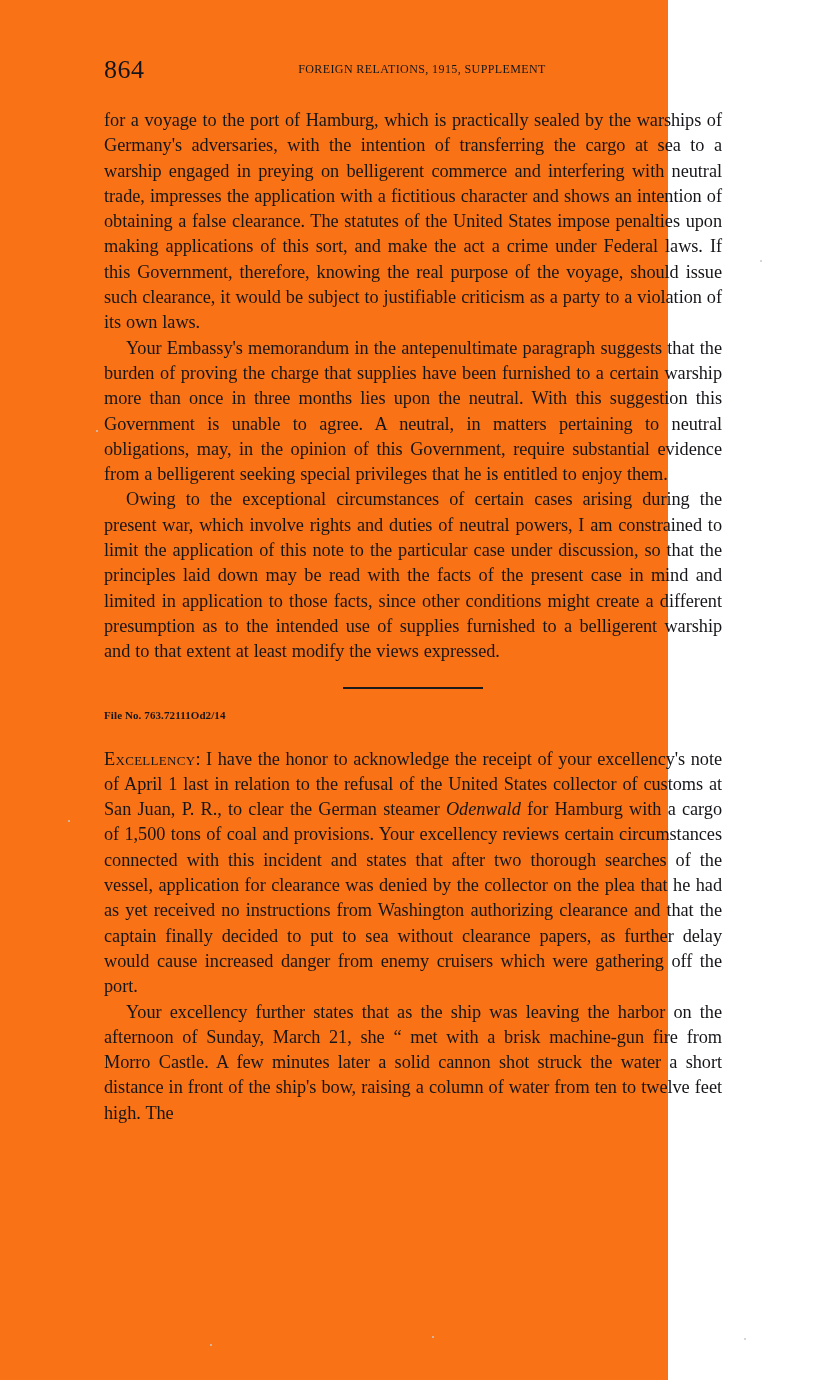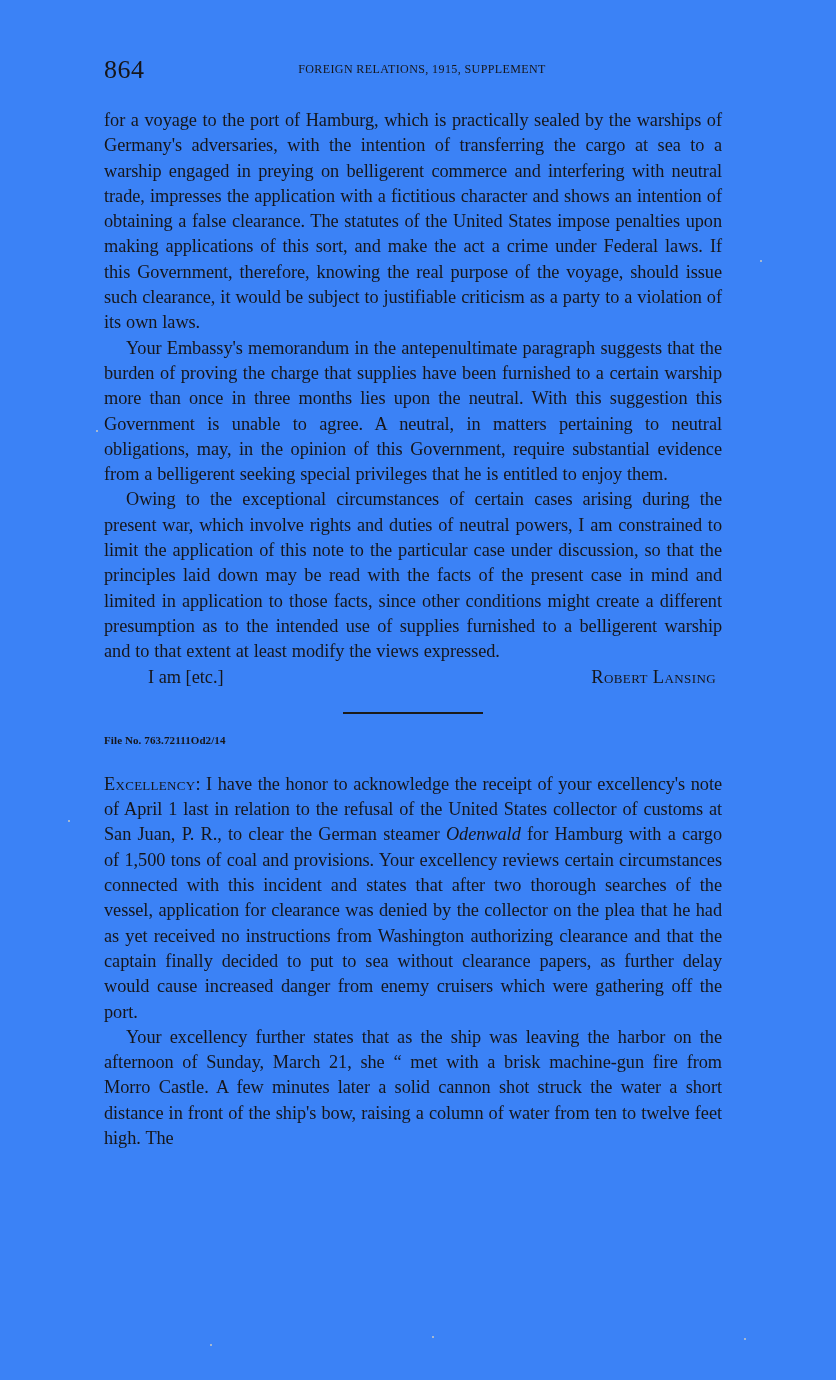--- a/index.html
+++ b/index.html
@@ -11,23 +11,23 @@
     width: 836px;
     height: 1380px;
     font-family: "Liberation Serif", serif;
     color: #16161a;
     position: relative;
     overflow: hidden;
   }
   .page {
     position: absolute;
     left: 0; top: 0;
-    width: 836px;
+    width: 668px;
     height: 1380px;
-    background: #3b82f6;
+    background: #f97316;
   }
   .folio {
     position: absolute;
     left: 104px;
     top: 55px;
     font-size: 26px;
     font-family: "Liberation Serif", serif;
     letter-spacing: 0.5px;
   }
   .head-title {
@@ -128,24 +128,20 @@
 
   <div class="folio">864</div>
   <div class="head-title">FOREIGN RELATIONS, 1915, SUPPLEMENT</div>
 
   <div class="body">
 
     <p class="para first">for a voyage to the port of Hamburg, which is practically sealed by the warships of Germany's adversaries, with the intention of transferring the cargo at sea to a warship engaged in preying on belligerent commerce and interfering with neutral trade, impresses the application with a fictitious character and shows an intention of obtaining a false clearance. The statutes of the United States impose penalties upon making applications of this sort, and make the act a crime under Federal laws. If this Government, therefore, knowing the real purpose of the voyage, should issue such clearance, it would be subject to justifiable criticism as a party to a violation of its own laws.</p>
     <p class="para">Your Embassy's memorandum in the antepenultimate paragraph suggests that the burden of proving the charge that supplies have been furnished to a certain warship more than once in three months lies upon the neutral. With this suggestion this Government is unable to agree. A neutral, in matters pertaining to neutral obligations, may, in the opinion of this Government, require substantial evidence from a belligerent seeking special privileges that he is entitled to enjoy them.</p>
     <p class="para">Owing to the exceptional circumstances of certain cases arising during the present war, which involve rights and duties of neutral powers, I am constrained to limit the application of this note to the particular case under discussion, so that the principles laid down may be read with the facts of the present case in mind and limited in application to those facts, since other conditions might create a different presumption as to the intended use of supplies furnished to a belligerent warship and to that extent at least modify the views expressed.</p>
 
-    <div class="signature-line">
-      <span class="sig-left">I am [etc.]</span>
-      <span class="sig-right">Robert Lansing</span>
-    </div>
 
     <div class="rule"></div>
 
     <div class="file-no">File No. 763.72111Od2/14</div>
 
 
 
     <p class="para first"><span class="salutation">Excellency</span><span>: I have the honor to acknowledge the receipt of your excellency's note of April 1 last in relation to the refusal of the United States collector of customs at San Juan, P. R., to clear the German steamer </span><em class="it">Odenwald</em><span> for Hamburg with a cargo of 1,500 tons of coal and provisions. Your excellency reviews certain circumstances connected with this incident and states that after two thorough searches of the vessel, application for clearance was denied by the collector on the plea that he had as yet received no instructions from Washington authorizing clearance and that the captain finally decided to put to sea without clearance papers, as further delay would cause increased danger from enemy cruisers which were gathering off the port.</span></p>
 
     <p class="para">Your excellency further states that as the ship was leaving the harbor on the afternoon of Sunday, March 21, she “ met with a brisk machine-gun fire from Morro Castle. A few minutes later a solid cannon shot struck the water a short distance in front of the ship's bow, raising a column of water from ten to twelve feet high. The</p>

